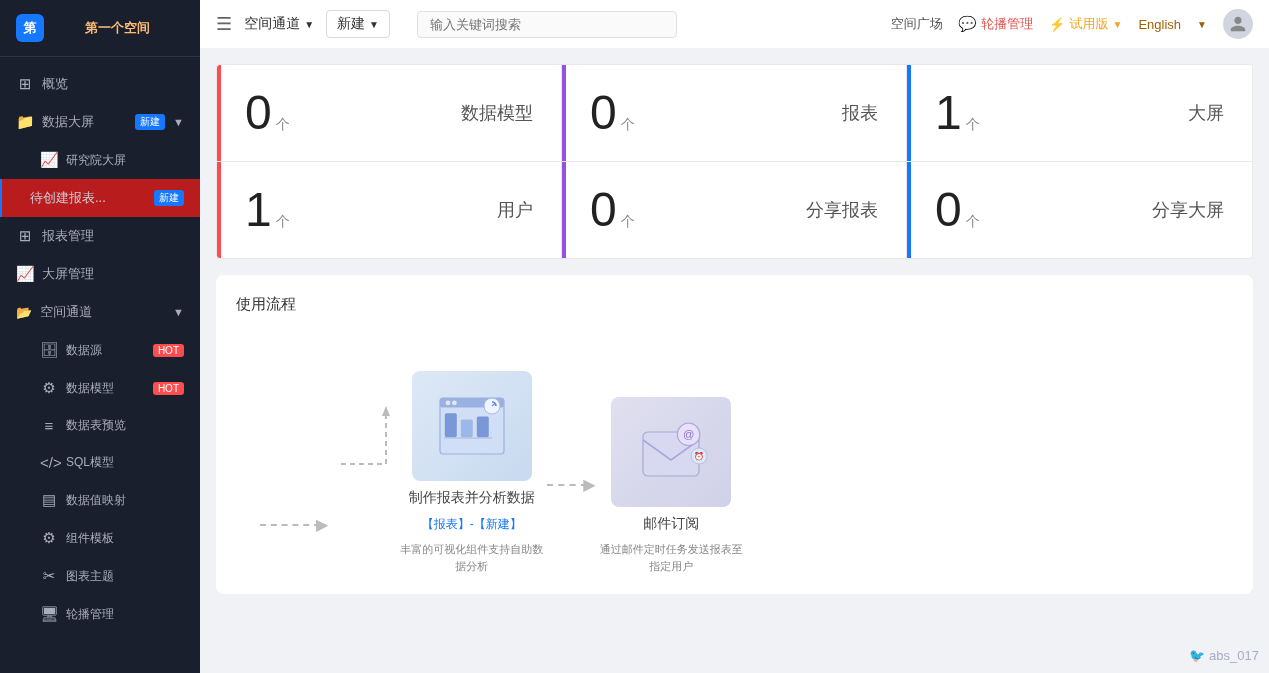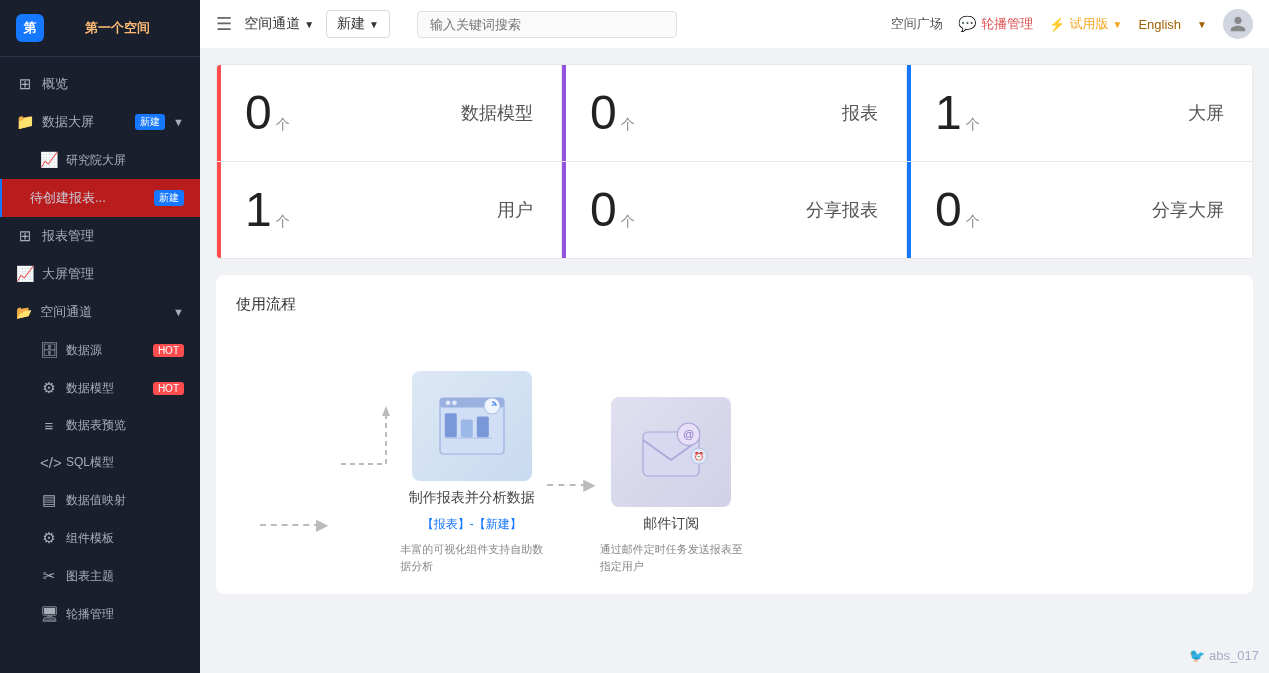--- a/index.html
+++ b/index.html
@@ -312,20 +312,21 @@
     }
     .flow-step-desc {
       font-size: 12px;
       color: #1677ff;
       text-align: right;
       line-height: 1.5;
     }
     .flow-step-sub {
       font-size: 11px;
       color: #888;
+      text-align: center;
       line-height: 1.5;
     }
 
     
     .watermark {
       position: fixed;
       bottom: 10px;
       right: 10px;
       font-size: 13px;
       color: rgba(100,100,150,0.5);

